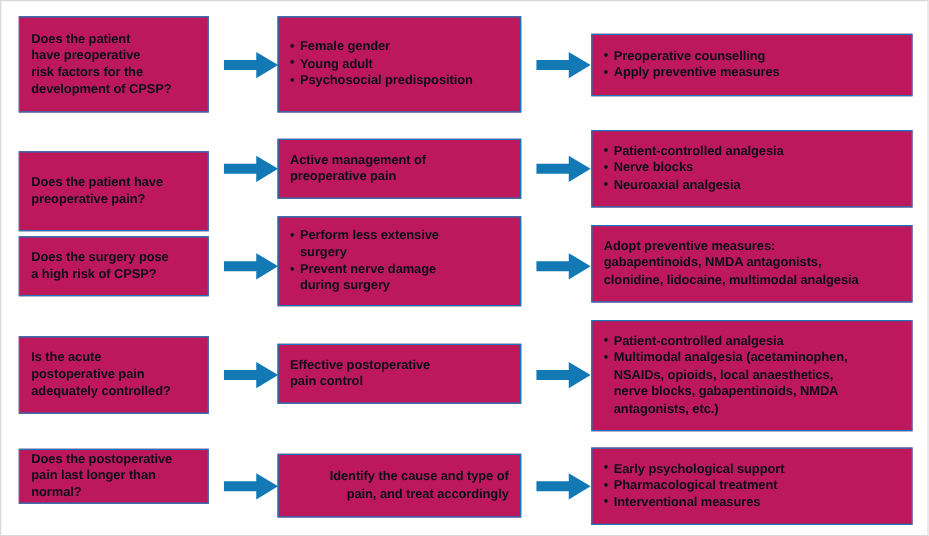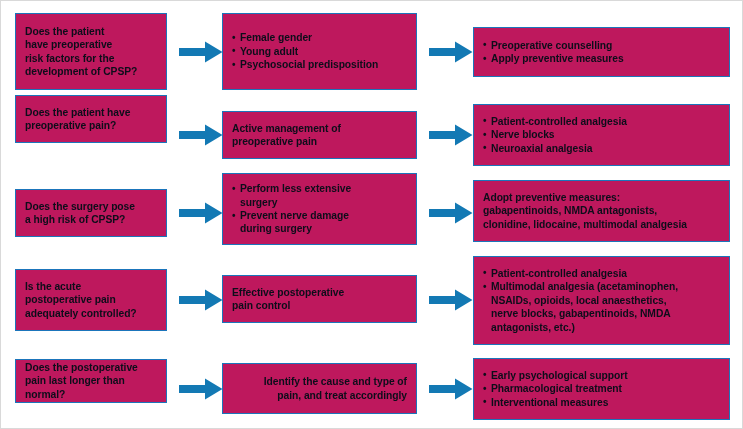--- a/index.html
+++ b/index.html
@@ -111,21 +111,21 @@
 
   <div class="box" style="left:472px; top:26px; width:257px; height:50px;">
     <div class="box-inner">
       <ul class="bullets">
         <li>Preoperative counselling</li>
         <li>Apply preventive measures</li>
       </ul>
     </div>
   </div>
 
-  <div class="box" style="left:14px; top:94px; width:152px; height:48px;justify-content:center;">
+  <div class="box" style="left:14px; top:120px; width:152px; height:64px;justify-content:center;">
     <div class="box-inner">
       <div class="txt">Does the patient have
 preoperative pain?</div>
     </div>
   </div>
 
   <div class="arrow" style="left:178px; top:123px; width:44px; height:22px;">
     <svg width="44" height="22" viewBox="0 0 44 22">
       <path d="M0,7 L26,7 L26,0.5 L43.5,11 L26,21.5 L26,15 L0,15 Z" fill="#1379b4"></path>
     </svg>

